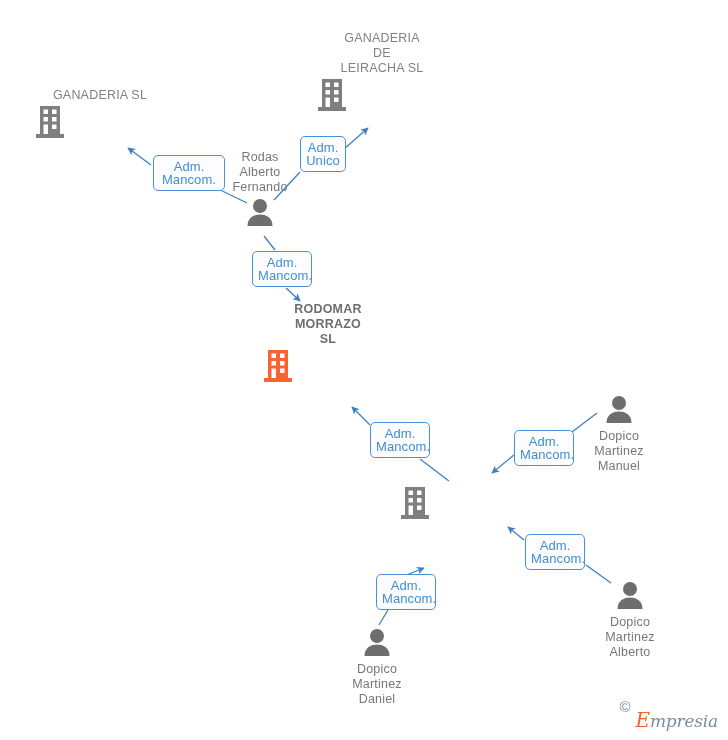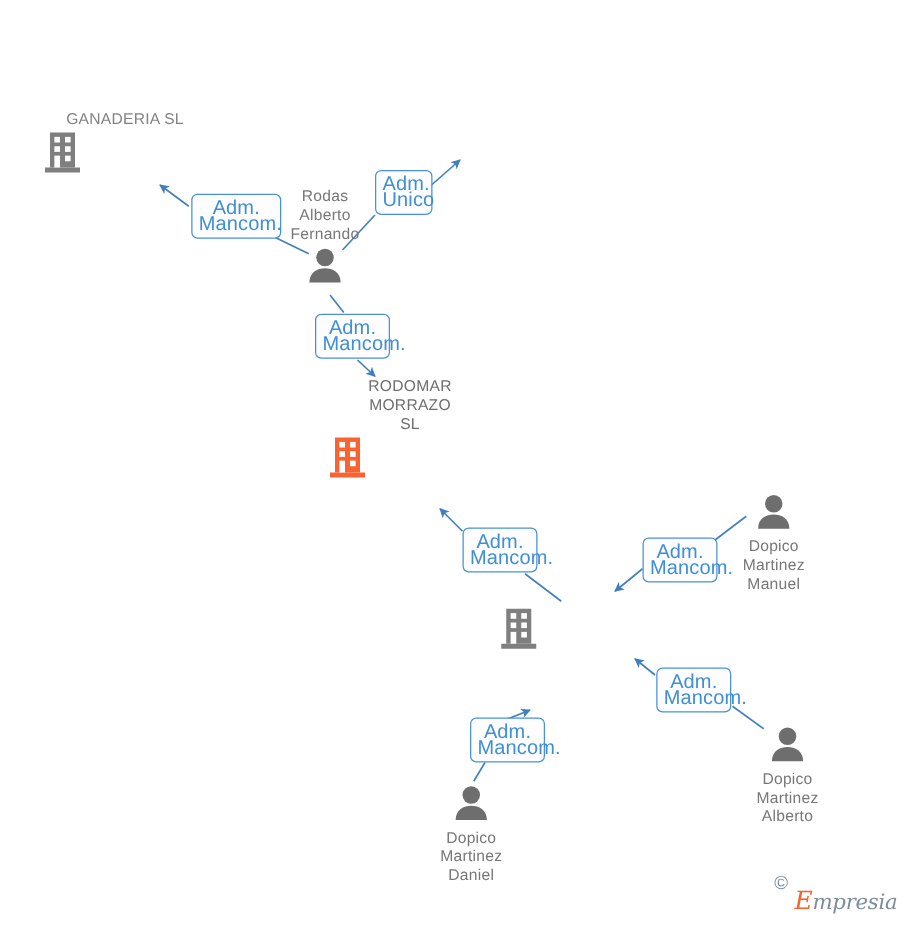--- a/index.html
+++ b/index.html
@@ -38,41 +38,41 @@
     font-size: 12.5px;
     line-height: 15px;
     color: #808080;
     letter-spacing: 0.2px;
     white-space: pre-line;
   }
   .node.company .label { color: #828282; }
   .node.person  .label { color: #777777; }
   .node.focus .label {
     color: #6e6e6e;
-    font-weight: normal;
+    font-weight: bold;
   }
   .node .glyph {
     display: block;
     margin: 0 auto;
   }
   .node.label-above .glyph { margin-top: 2px; }
   .node.label-below .label { margin-top: 1px; }
 
   
   .bldg { display: block; }
 
   
   .chip {
     position: absolute;
     box-sizing: border-box;
     border: 1px solid #4a90d9;
     border-radius: 5px;
     background: #fdfdff;
     color: #3f8fd4;
-    font-size: 16px;
+    font-size: 13px;
     line-height: 13px;
     text-align: center;
     padding: 4px 5px 4px 5px;
     white-space: pre-line;
     letter-spacing: 0.1px;
   }
 
   
   #watermark {
     position: absolute;
@@ -167,20 +167,37 @@
         <rect x="8.5" y="4.5" width="4.5" height="4.5" fill="#ffffff"></rect>
         <rect x="17" y="4.5" width="4.5" height="4.5" fill="#ffffff"></rect>
         <rect x="8.5" y="12" width="4.5" height="4.5" fill="#ffffff"></rect>
         <rect x="17" y="12" width="4.5" height="4.5" fill="#ffffff"></rect>
         <rect x="8.5" y="19.5" width="4.5" height="9.5" fill="#ffffff"></rect>
         <rect x="17" y="19.5" width="4.5" height="4.5" fill="#ffffff"></rect>
       </svg>
     </span>
   </div>
 
+  <div class="node company label-above" style="left:382px; top:31px;">
+    <div class="label">GANADERIA
+DE
+LEIRACHA  SL</div>
+    <span class="glyph">
+      <svg class="bldg" width="30" height="34" viewBox="0 0 30 34" xmlns="http://www.w3.org/2000/svg">
+        <rect x="5" y="1" width="20" height="28" fill="#7f7f7f"></rect>
+        <rect x="1" y="29" width="28" height="4" fill="#7f7f7f"></rect>
+        <rect x="8.5" y="4.5" width="4.5" height="4.5" fill="#ffffff"></rect>
+        <rect x="17" y="4.5" width="4.5" height="4.5" fill="#ffffff"></rect>
+        <rect x="8.5" y="12" width="4.5" height="4.5" fill="#ffffff"></rect>
+        <rect x="17" y="12" width="4.5" height="4.5" fill="#ffffff"></rect>
+        <rect x="8.5" y="19.5" width="4.5" height="9.5" fill="#ffffff"></rect>
+        <rect x="17" y="19.5" width="4.5" height="4.5" fill="#ffffff"></rect>
+      </svg>
+    </span>
+  </div>
 
   <div class="node person label-above" style="left:260px; top:150px;">
     <div class="label">Rodas
 Alberto
 Fernando</div>
     <span class="glyph">
       <svg width="30" height="30" viewBox="0 0 30 30" xmlns="http://www.w3.org/2000/svg">
         <circle cx="15" cy="9" r="7" fill="#6e6e6e"></circle>
         <path d="M 2.5 29 C 2.5 20.5 9 17.5 15 17.5 C 21 17.5 27.5 20.5 27.5 29 Z" fill="#6e6e6e"></path>
       </svg>

